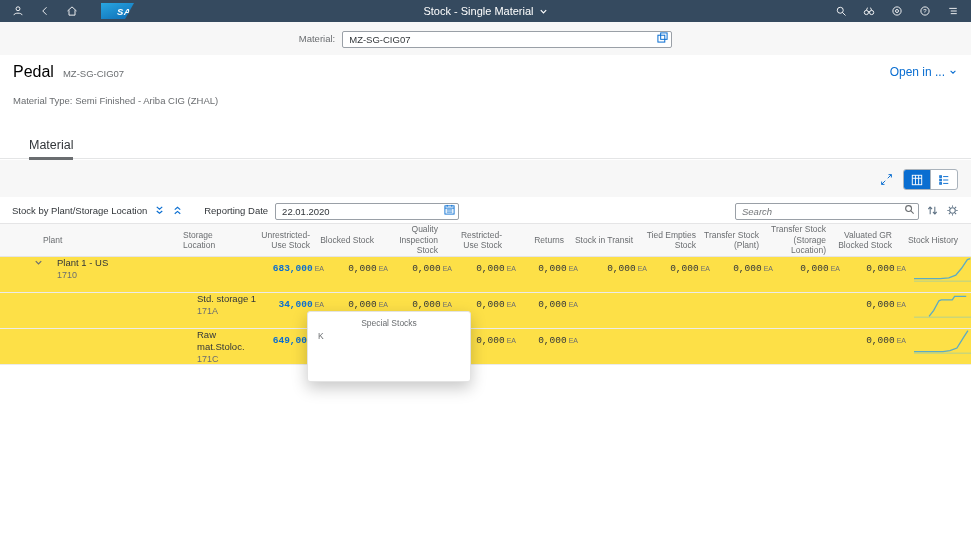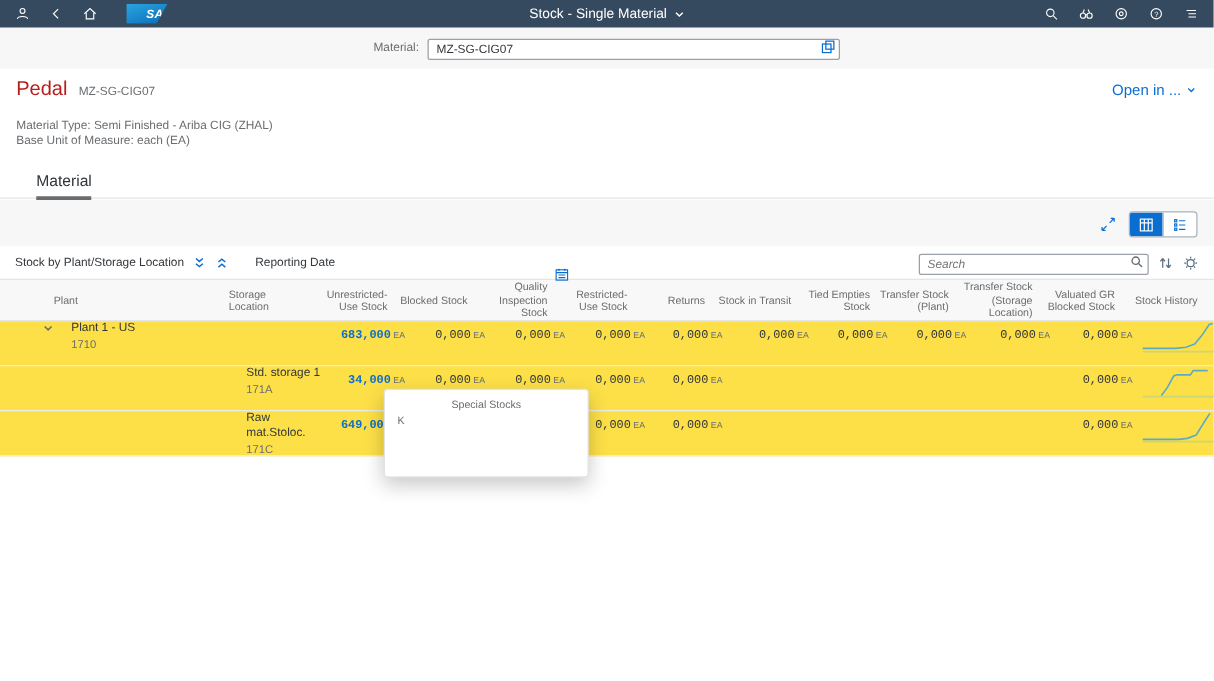--- a/index.html
+++ b/index.html
@@ -25,21 +25,21 @@
   .filterbar { position:absolute; top:22px; left:0; width:971px; height:33px; background:#f7f7f7; display:flex; align-items:center; justify-content:center; gap:7px; }
   .filterbar label { font-size:9.5px; color:#6a6d70; }
   .mat-input-wrap { position:relative; width:330px; }
   .mat-input { width:100%; height:17px; border:1px solid #9aa0a7; border-radius:2px; font-size:9.5px; font-family:"Liberation Sans",sans-serif; color:#32363a; padding:0 20px 0 6px; background:#fff; }
   .vh-ic { position:absolute; right:4px; top:3px; width:11px; height:11px; cursor:pointer; }
   .vh-ic rect { stroke:#0a6ed1; fill:none; stroke-width:1.1; }
 
   
   .page-head { position:absolute; top:55px; left:0; width:971px; height:75px; background:#fff; padding:8px 13px 0 13px; }
   .title-row { display:flex; align-items:baseline; gap:9px; }
-  .obj-title { font-size:16px; color:#b91c1c; font-weight:400; }
+  .obj-title { font-size:16px; color:#000000; font-weight:400; }
   .obj-sub { font-size:9.5px; color:#6a6d70; }
   .open-in { position:absolute; right:14px; top:10px; font-size:12px; color:#0a6ed1; display:flex; align-items:center; gap:4px; cursor:pointer; }
   .open-in svg { width:8px; height:8px; }
   .open-in svg path { stroke:#0a6ed1; stroke-width:1.3; fill:none; }
   .meta { font-size:9.5px; color:#6a6d70; line-height:12px; }
   .meta.first { margin-top:14px; }
 
   
   .tabbar { position:absolute; top:130px; left:0; width:971px; height:29px; background:#fff; border-bottom:1px solid #e4e5e6; }
   .tab { display:inline-block; margin-left:29px; margin-top:8px; font-size:12.5px; color:#32363a; padding-bottom:5px; border-bottom:3px solid #6a6d70; cursor:pointer; }
@@ -176,21 +176,20 @@
     <span class="obj-title">Pedal</span>
     <span class="obj-sub">MZ-SG-CIG07</span>
   </div>
   <div class="open-in">
     <span>Open in ...</span>
     <svg viewBox="0 0 10 10">
         <path d="M2 3.5 L5 6.5 L8 3.5"></path>
       </svg>
   </div>
   <div class="meta first">Material Type: Semi Finished - Ariba CIG (ZHAL)</div>
-  <div class="meta">Base Unit of Measure: each (EA)</div>
 </div>
 
 <div class="tabbar">
   <span class="tab">Material</span>
 </div>
 
 <div class="band">
   <div class="band-icons">
     <svg class="fs-ic" viewBox="0 0 16 16">
         <path d="M9.5 6.5 L14 2 M14 2 h-3.5 M14 2 v3.5"></path>
@@ -227,20 +226,21 @@
     <svg class="dbl-ic" viewBox="0 0 12 12">
         <path d="M3 2 L6 4.5 L9 2"></path>
         <path d="M3 6.5 L6 9 L9 6.5"></path>
       </svg>
     <svg class="dbl-ic" viewBox="0 0 12 12">
         <path d="M3 5 L6 2.5 L9 5"></path>
         <path d="M3 9.5 L6 7 L9 9.5"></path>
       </svg>
     <span class="rep-label">Reporting Date</span>
     <div class="date-wrap">
+      <input class="date-input" value="22.01.2020" style="">
       <svg class="cal-ic" viewBox="0 0 12 12">
           <rect x="1" y="2" width="10" height="9"></rect>
           <line x1="1" y1="4.5" x2="11" y2="4.5"></line>
           <line x1="3.5" y1="1" x2="3.5" y2="3"></line>
           <line x1="8.5" y1="1" x2="8.5" y2="3"></line>
           <line x1="3" y1="6.5" x2="9" y2="6.5"></line>
           <line x1="3" y1="8.8" x2="9" y2="8.8"></line>
         </svg>
     </div>
     <div class="t-spacer"></div>

